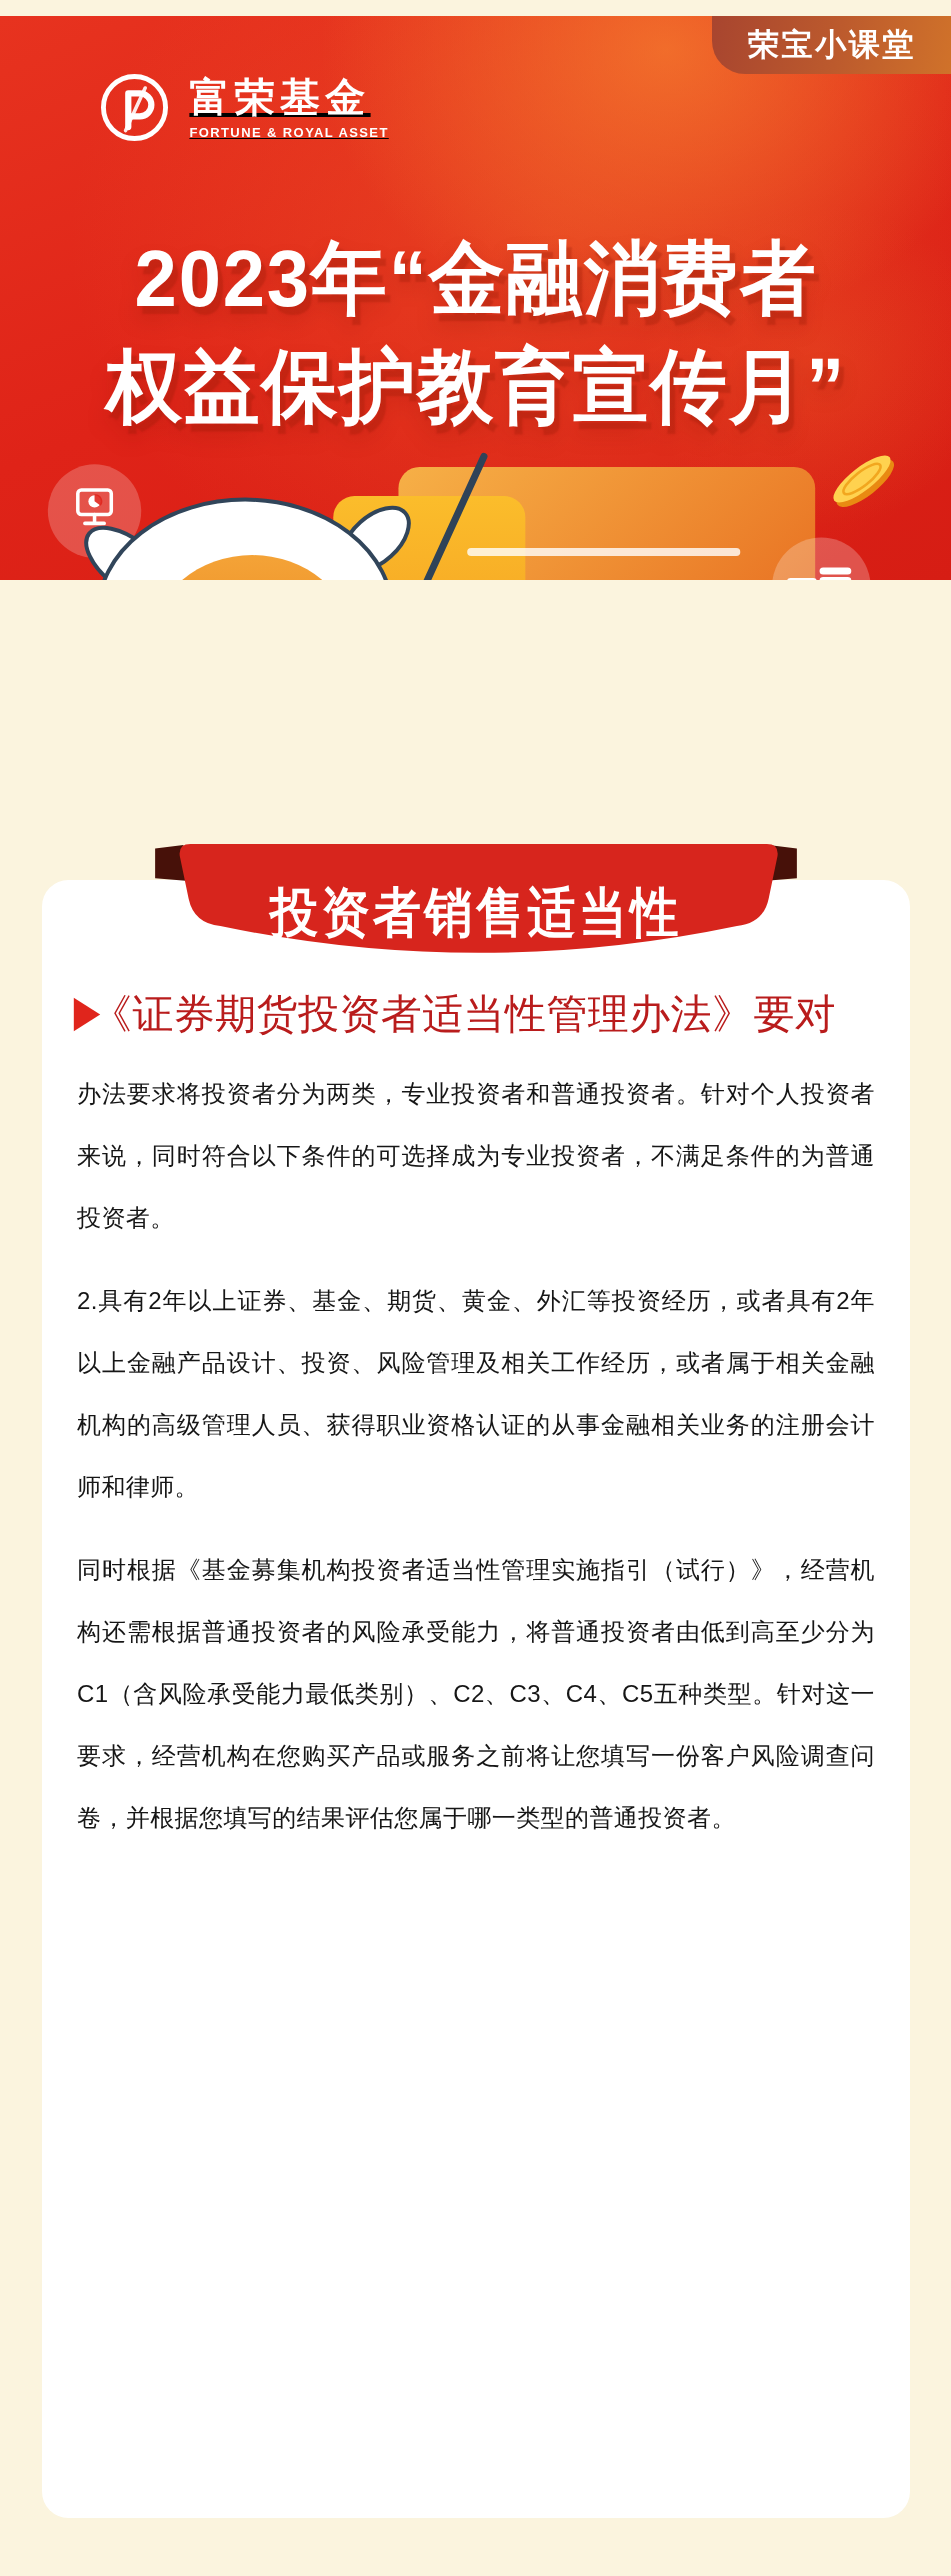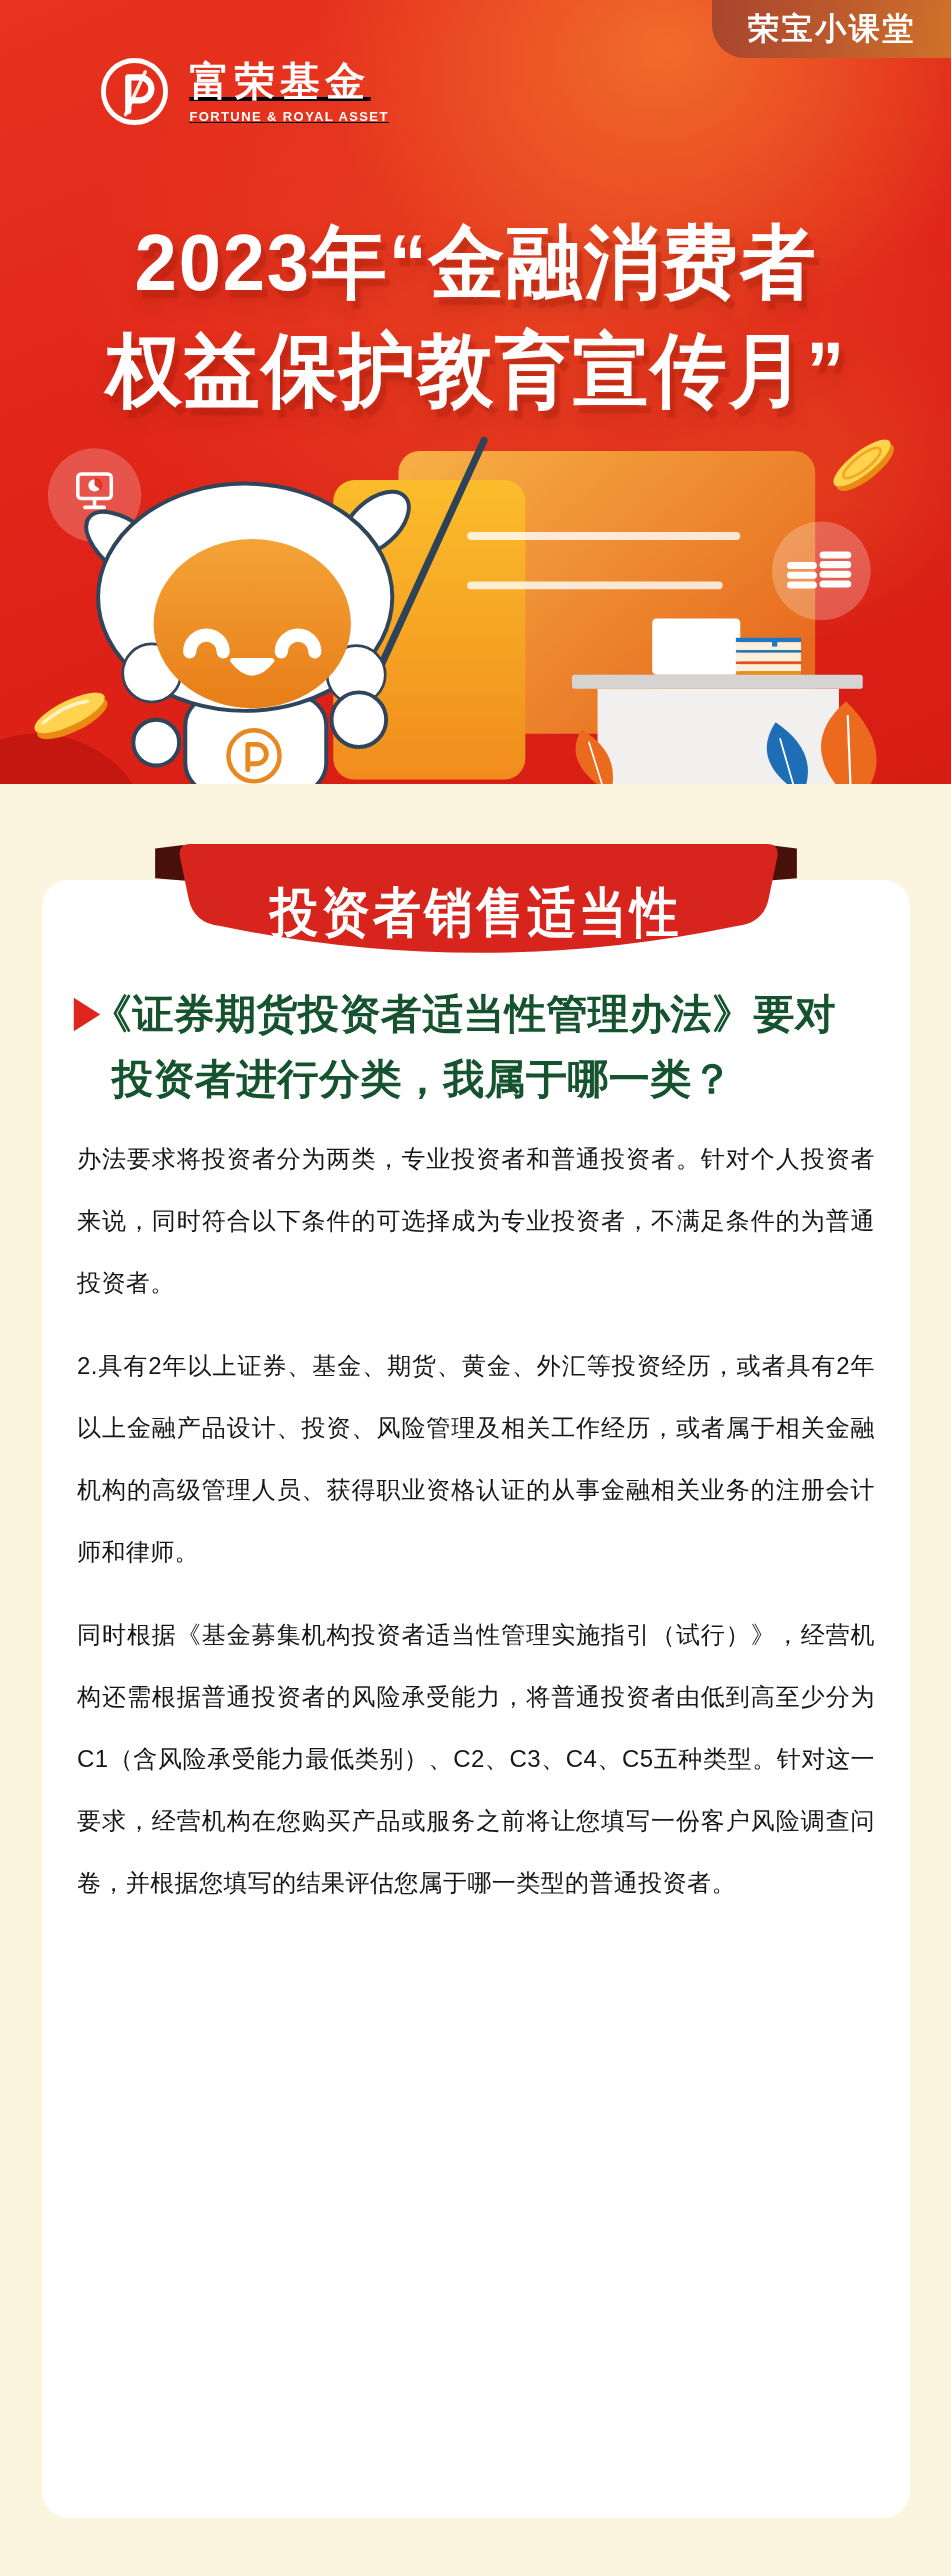--- a/index.html
+++ b/index.html
@@ -4,21 +4,21 @@
 <style>
   * { margin:0; padding:0; box-sizing:border-box; }
   body { font-family:"Liberation Sans","DejaVu Sans",sans-serif; background:#888; }
   .page {
     position:relative; width:952px; height:2576px; margin:0 auto;
     background:#FBF4DE; overflow:hidden;
   }
 
   
   .hero {
-    position:absolute; left:0; top:0; width:952px; height:784px;
+    position:absolute; left:0; top:16px; width:952px; height:564px;
     background:
       radial-gradient(494px 405px at 70% 6%,  rgba(246,132,48,.70), rgba(246,132,48,0) 70%),
       radial-gradient(670px 546px at 58% 40%, rgba(242,104,45,.42), rgba(242,104,45,0) 72%),
       radial-gradient(264px 229px at 86% 62%, rgba(240,110,40,.25), rgba(240,110,40,0) 70%),
       linear-gradient(158deg,#E7331F 0%,#DF2318 48%,#D61D14 100%);
     overflow:hidden;
   }
 
   .badge {
     position:absolute; right:0; top:0; width:240px; height:58px;
@@ -52,21 +52,21 @@
     transform:scaleY(1.12); transform-origin:center top;
   }
 
   
   .card {
     position:absolute; left:42px; top:880px; width:868px; height:1638px;
     background:#fff; border-radius:26.4px; padding:0 35px;
   }
   .heading {
     position:relative; margin:102px 0 0 0; padding-left:35px;
-    color:#14532d; font-size:41px; line-height:65px; font-weight:700;
+    color:#b91c1c; font-size:41px; line-height:65px; font-weight:400;
     letter-spacing:0.4px;
   }
   .heading .arrow { position:absolute; left:-5.3px; top:14px; }
   .heading .hl1 { margin-left:-21px; }
   .body-text { margin-top:16px; }
   .body-text p {
     color:#161616; font-size:24px; line-height:62px;
     text-align:justify; letter-spacing:0.4px; font-weight:500;
   }
   .body-text p + p { margin-top:21px; }
@@ -203,21 +203,20 @@
       </defs>
     </svg>
   </div>
 
   <div class="card">
     <div class="heading">
       <svg class="arrow" width="30" height="37" viewBox="0 0 34 42">
         <polygon points="2,2 32,21 2,40" fill="#E0251C"></polygon>
       </svg>
       <div class="hl1">《证券期货投资者适当性管理办法》要对</div>
-      <div>投资者进行分类，我属于哪一类？</div>
     </div>
     <div class="body-text">
         <p>办法要求将投资者分为两类，专业投资者和普通投资者。针对个人投资者来说，同时符合以下条件的可选择成为专业投资者，不满足条件的为普通投资者。</p>
         <p>2.具有2年以上证券、基金、期货、黄金、外汇等投资经历，或者具有2年以上金融产品设计、投资、风险管理及相关工作经历，或者属于相关金融机构的高级管理人员、获得职业资格认证的从事金融相关业务的注册会计师和律师。</p>
         <p>同时根据《基金募集机构投资者适当性管理实施指引（试行）》，经营机构还需根据普通投资者的风险承受能力，将普通投资者由低到高至少分为C1（含风险承受能力最低类别）、C2、C3、C4、C5五种类型。针对这一要求，经营机构在您购买产品或服务之前将让您填写一份客户风险调查问卷，并根据您填写的结果评估您属于哪一类型的普通投资者。</p>
       </div>
   </div>
 
   <svg class="ribbon" viewBox="0 940 1080 230">
     <polygon points="176,963 208,959 214,1000 176,997" fill="#471109"></polygon>

